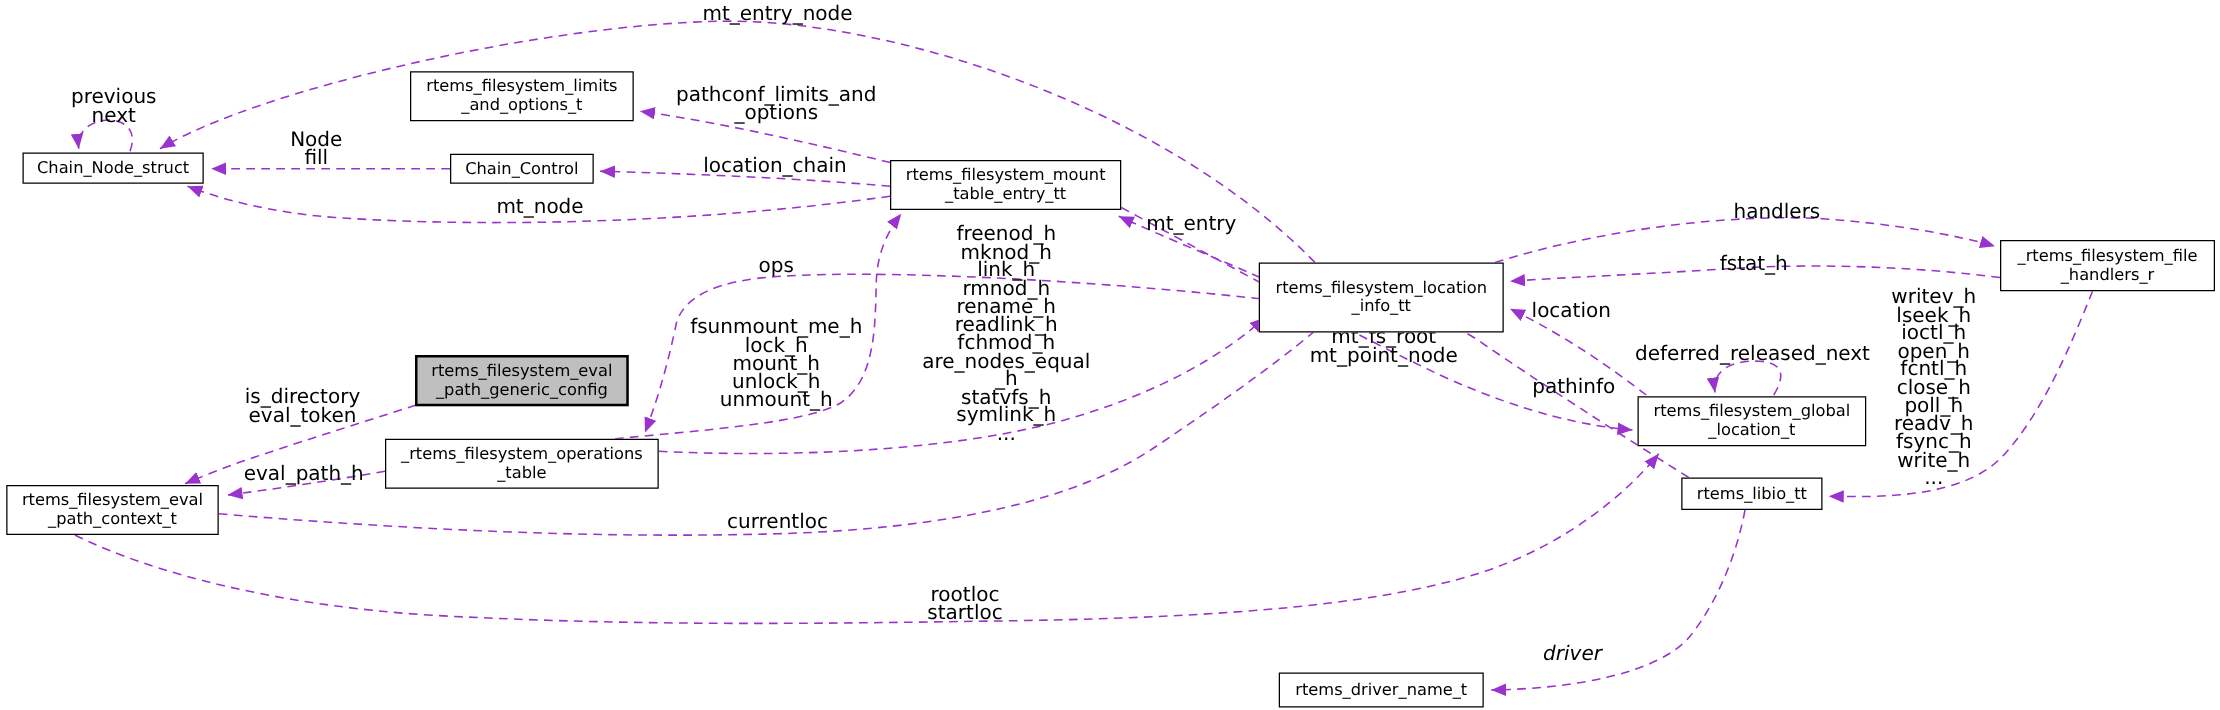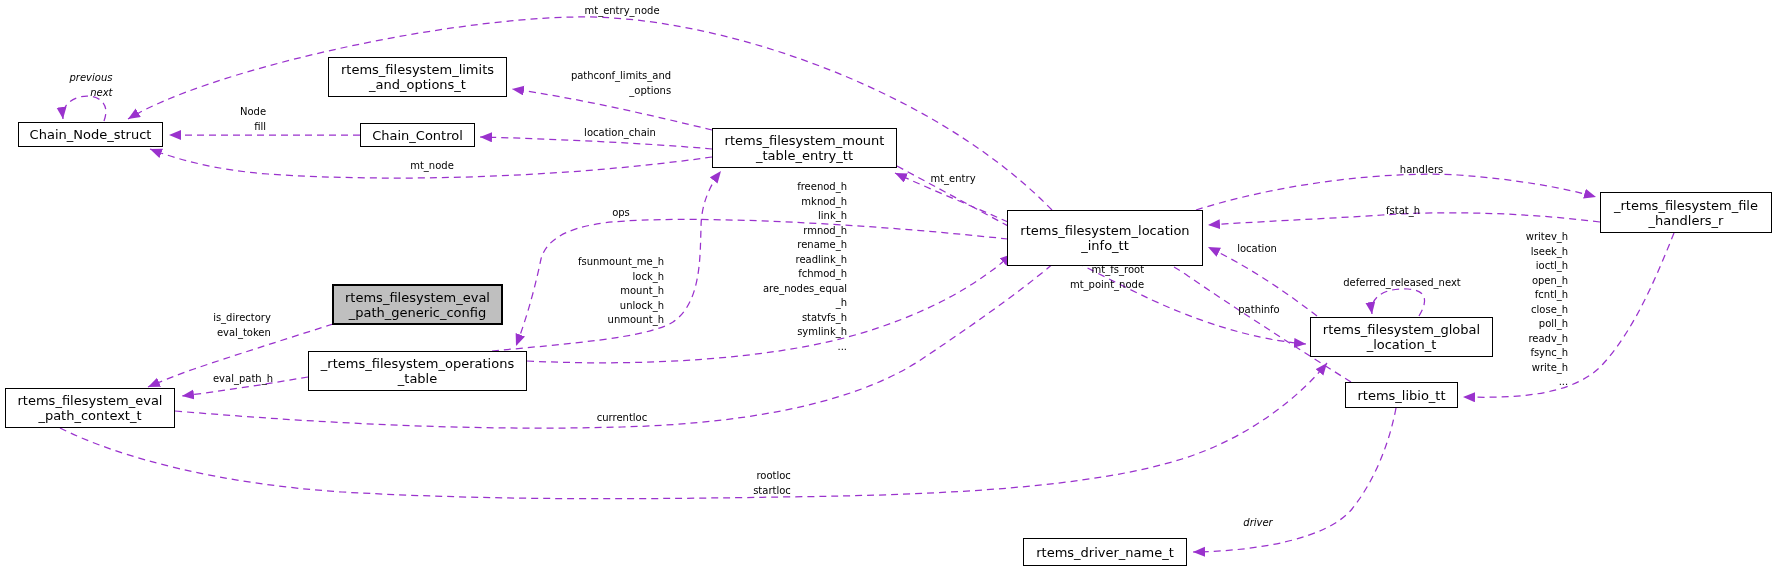--- a/index.html
+++ b/index.html
@@ -23,21 +23,21 @@
   .node{
     position:absolute;box-sizing:border-box;
     display:flex;align-items:center;justify-content:center;
     background:var(--node-fill);border:1px solid var(--node-border);
     font-size:13px;line-height:15px;text-align:center;white-space:pre-line;
     cursor:pointer;z-index:2;padding:0 3px;
   }
   .node.gray{background:var(--highlight-fill);border-width:2px;}
   .elabel{
     position:absolute;transform:translate(-50%,-50%);
-    font-size:10px;line-height:14.5px;text-align:right;white-space:pre-line;
+    font-size:16px;line-height:14.5px;text-align:center;white-space:pre-line;
     z-index:1;
   }
 </style>
 </head>
 <body>
 
 <div class="canvas">
 
   <svg class="edges" viewBox="0 0 1776 568">
     <defs>
@@ -105,21 +105,21 @@
 _location_t</div>
   <div class="node" style="left:1345px;top:382px;width:113px;height:26px;">rtems_libio_tt</div>
   <div class="node" style="left:1023px;top:538px;width:164px;height:28px;">rtems_driver_name_t</div>
   <div class="node gray" style="left:332px;top:284px;width:171px;height:41px;">rtems_filesystem_eval
 _path_generic_config</div>
   <div class="node" style="left:308px;top:351px;width:219px;height:40px;">_rtems_filesystem_operations
 _table</div>
   <div class="node" style="left:5px;top:388px;width:170px;height:40px;">rtems_filesystem_eval
 _path_context_t</div>
 
-  <div class="elabel" style="left:91px;top:85px;font-style:italic;">previous
+  <div class="elabel" style="left:91px;top:85px;">previous
 next</div>
   <div class="elabel" style="left:622px;top:11px;">mt_entry_node</div>
   <div class="elabel" style="left:253px;top:119px;">Node
 fill</div>
   <div class="elabel" style="left:432px;top:166px;">mt_node</div>
   <div class="elabel" style="left:620px;top:133px;">location_chain</div>
   <div class="elabel" style="left:621px;top:83px;">pathconf_limits_and
 _options</div>
   <div class="elabel" style="left:621px;top:213px;">ops</div>
   <div class="elabel" style="left:621px;top:291px;">fsunmount_me_h

